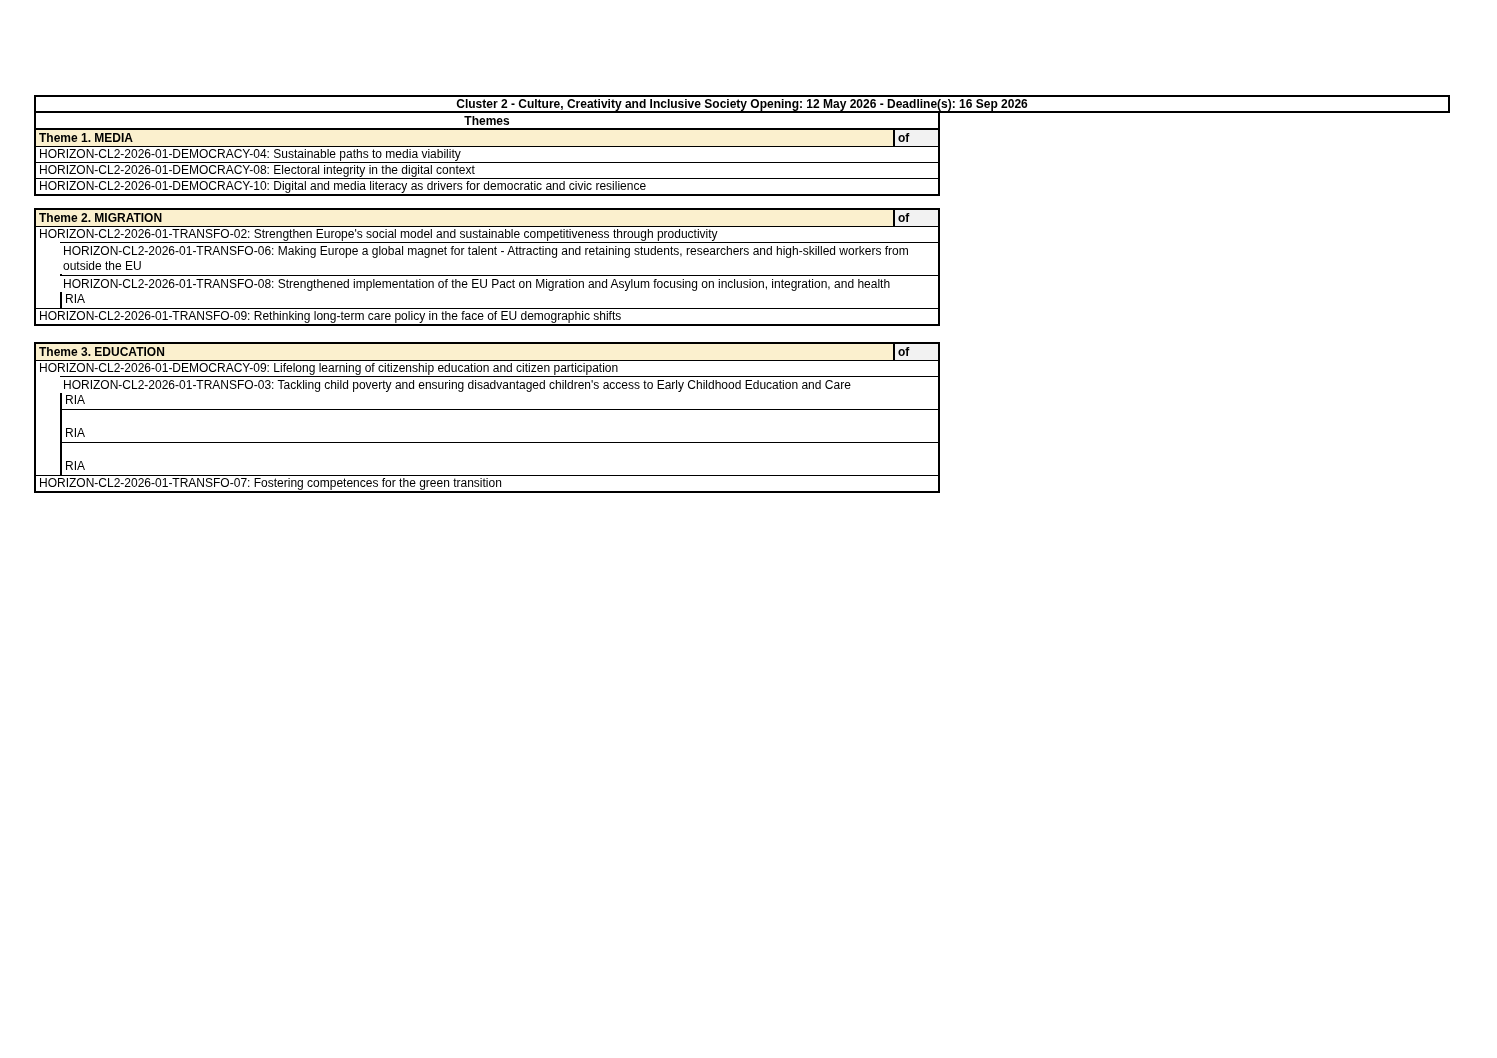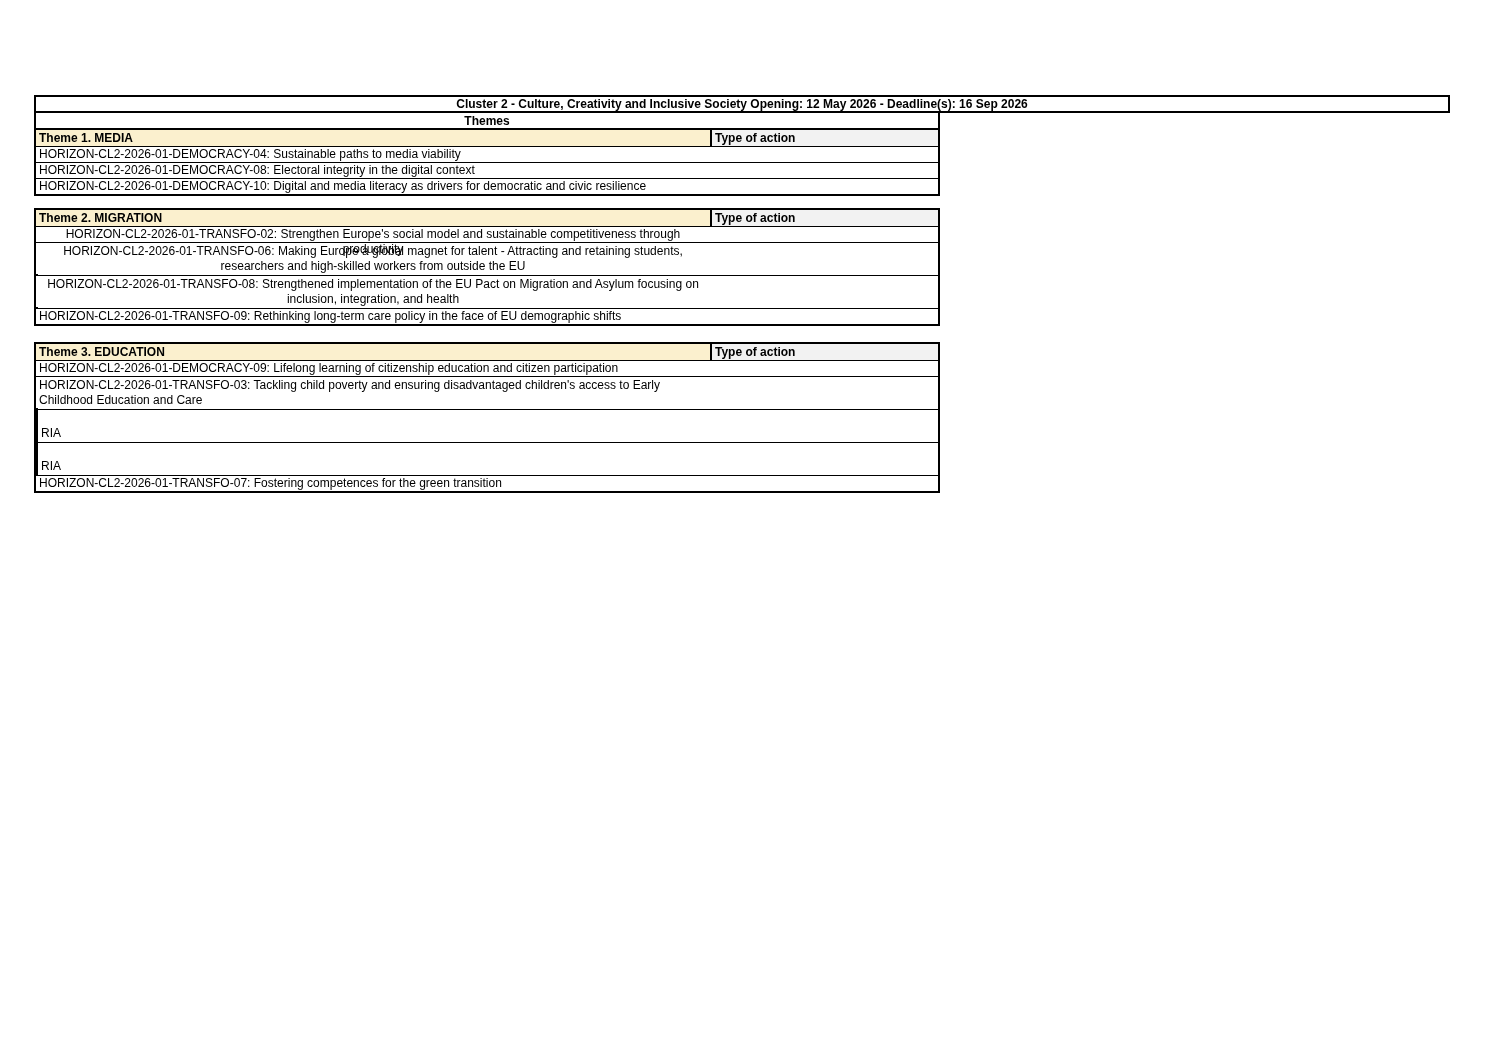--- a/index.html
+++ b/index.html
@@ -43,48 +43,48 @@
   .block {
     position: absolute;
     left: 34px;
     width: 906px;
     border: 2px solid var(--border-color);
     background: var(--page-bg);
   }
   .block.attached { border-top: none; }
   .row { display: flex; height: 16px; }
   .row + .row { border-top: 1px solid var(--border-color); flex-direction: column; }
-  .row.tall { height: 33px; }
+  .row.tall { height: 33px; margin-left: 24px; }
   .cell {
     font-size: 12px;
     line-height: 15px;
     padding: 0 3px;
     overflow: hidden;
   }
   .cell.desc {
-    width: 674px; flex: none;
+    width: 857px; flex: none;
     display: flex; align-items: center;
   }
   .row.tall .cell.desc { align-items: flex-start; padding-top: 1px; }
   .cell.action {
     flex: 1;
     border-left: 2px solid var(--border-color);
     display: flex; align-items: center;
   }
   .row.tall .cell.action { align-items: flex-end; padding-bottom: 1px; }
   .row.header-row .cell.desc {
     background: var(--theme-header-bg);
     font-weight: bold;
   }
   .row.header-row .cell.action {
     background: var(--action-header-bg);
     font-weight: bold;
   }
   #block-theme-1 { top: 130px; }
-  #block-theme-2 { top: 208px; text-align: center; }
+  #block-theme-2 { top: 208px; }
   #block-theme-3 { top: 342px; }
 </style>
 </head>
 <body>
 
 <div class="sheet">
 
   <div class="title-box">Cluster 2 - Culture, Creativity and Inclusive Society Opening: 12 May 2026 - Deadline(s): 16 Sep 2026</div>
 
   <div class="themes-box">Themes</div>

